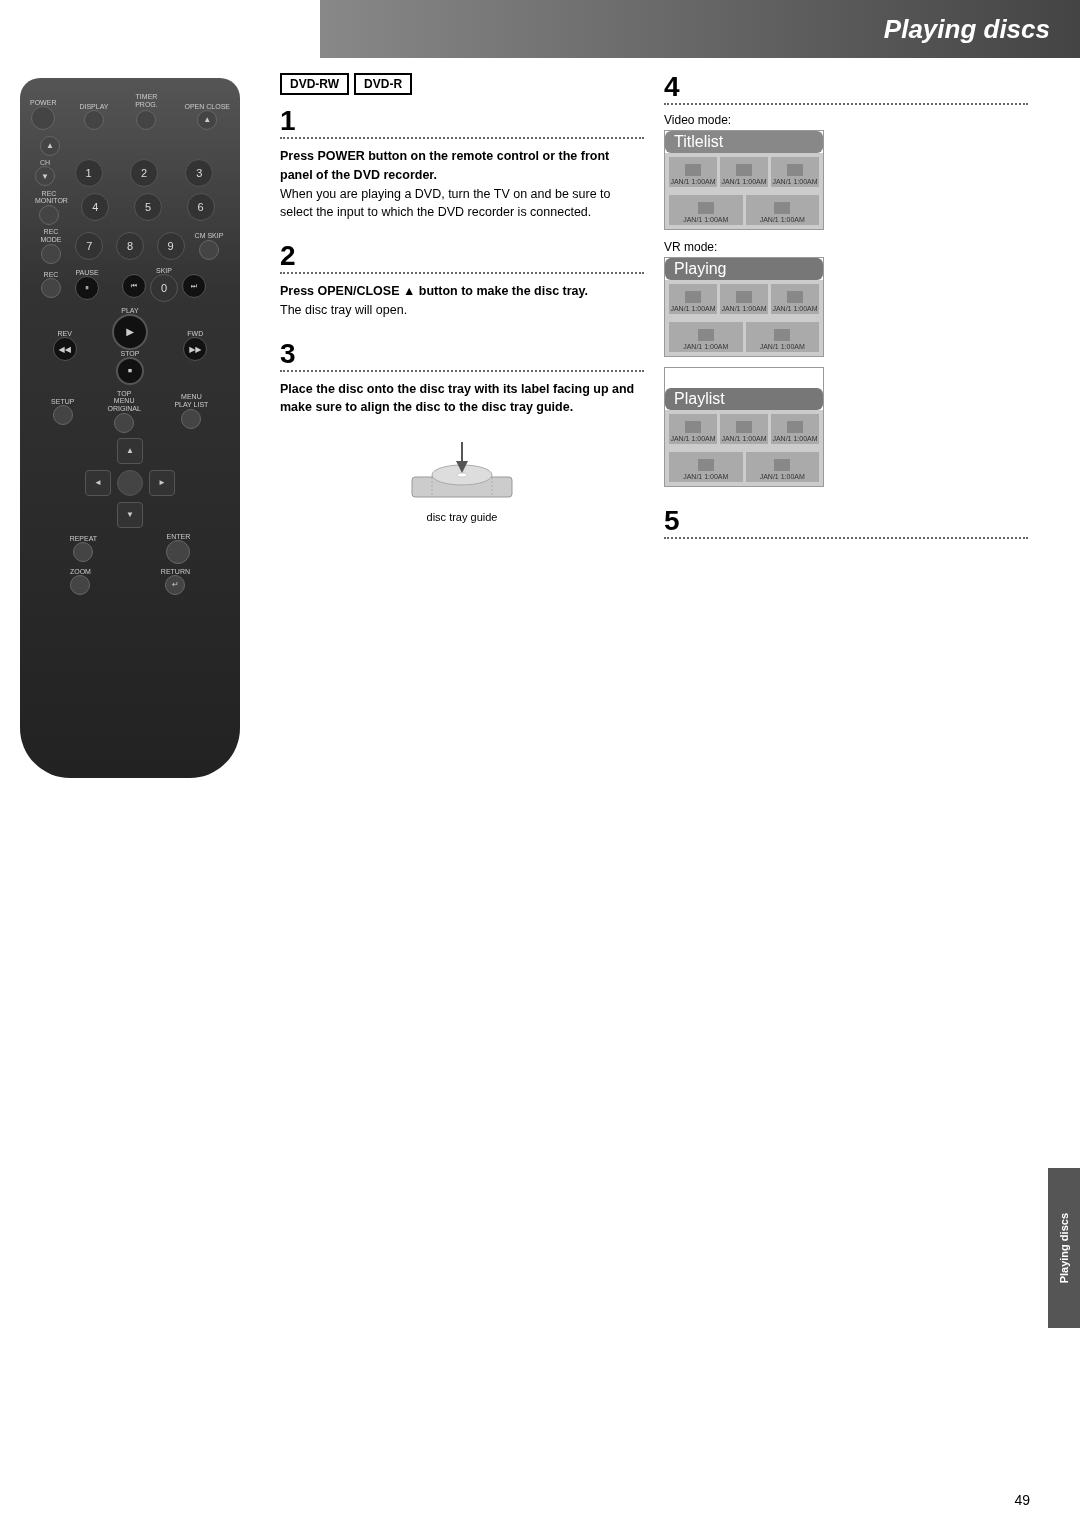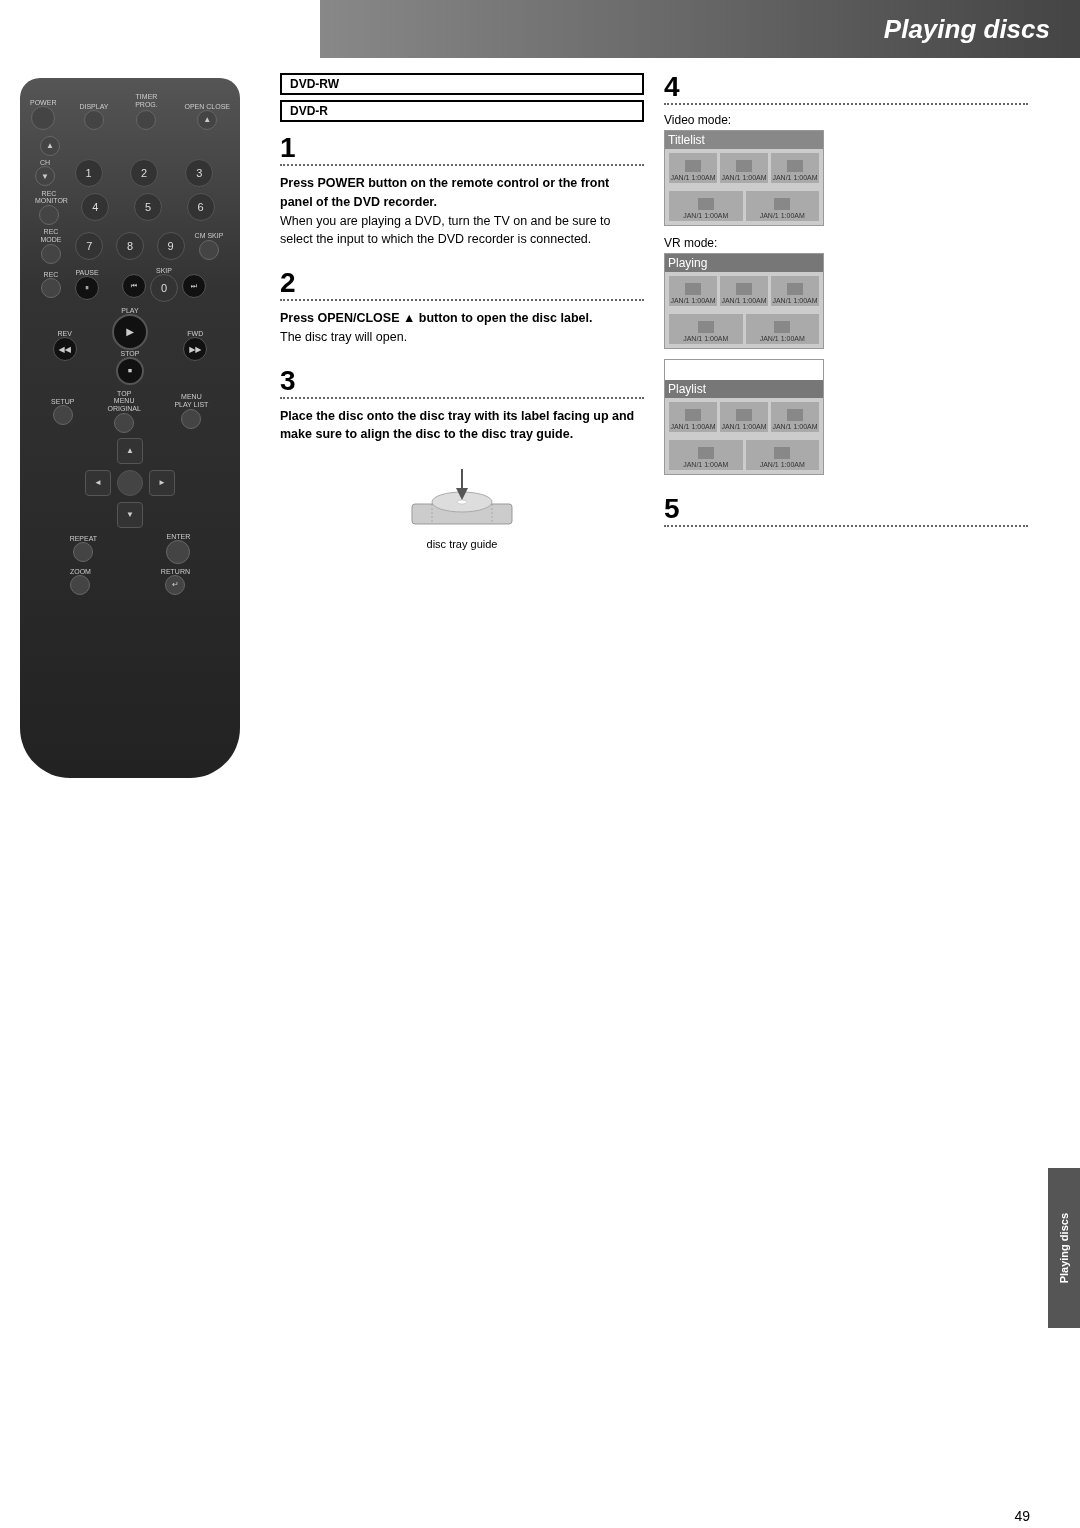--- a/index.html
+++ b/index.html
@@ -121,42 +121,42 @@
     }
     .step-text strong {
       font-weight: bold;
     }
 
     
     .dvd-badges {
       display: flex;
       gap: 5px;
       margin-bottom: 12px;
-      flex-direction: column;
     }
     .dvd-badge {
       border: 2px solid #000;
       padding: 2px 8px;
       font-size: 12px;
       font-weight: bold;
       background: #fff;
     }
 
     
     .screen-thumb {
       width: 160px;
       border: 1px solid #999;
       margin-bottom: 10px;
       font-size: 10px;
     }
     .screen-thumb-title {
       background: #888;
       color: #fff;
-      padding: 2px 3px;
-      font-size: 12px;
+      padding: 2px 9px;
+      font-size: 16px;
+      border-radius: 6px;
     }
     .screen-thumb-body {
       background: #ccc;
       padding: 4px;
       display: grid;
       grid-template-columns: repeat(3, 1fr);
       gap: 3px;
     }
     .thumb-cell {
       background: #aaa;
@@ -212,21 +212,21 @@
       height: 80px;
     }
     .disc-tray-label {
       font-size: 11px;
       margin-top: 4px;
     }
 
     
     .page-number {
       position: absolute;
-      bottom: 4px;
+      bottom: 20px;
       right: 50px;
       font-size: 14px;
     }
 
     
     .remote {
       width: 220px;
       min-height: 700px;
       background: linear-gradient(to bottom, #555 0%, #333 30%, #222 100%);
       border-radius: 20px 20px 50px 50px;
@@ -553,21 +553,21 @@
           <div class="step-text">
             <strong>Press POWER button on the remote control or the front panel of the DVD recorder.</strong>
             <br>When you are playing a DVD, turn the TV on and be sure to select the input to which the DVD recorder is connected.
           </div>
         </div>
 
         <div class="step-section">
           <div class="step-number">2</div>
           <div class="step-dots"></div>
           <div class="step-text">
-            <strong>Press OPEN/CLOSE ▲ button to open the disc label.</strong>
+            <strong>Press OPEN/CLOSE ▲ button to make the disc tray.</strong>
             <br>The disc tray will open.
           </div>
         </div>
 
         <div class="step-section">
           <div class="step-number">3</div>
           <div class="step-dots"></div>
           <div class="step-text">
             <strong>Place the disc onto the disc tray with its label facing up and make sure to align the disc to the disc tray guide.</strong>
           </div>

